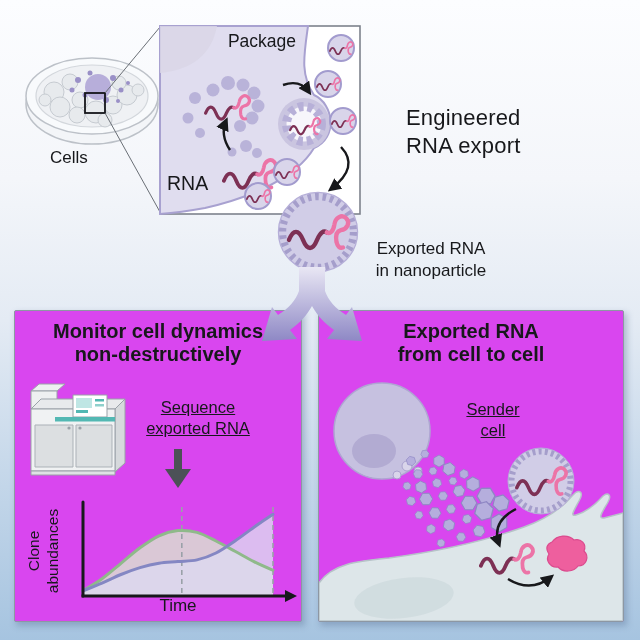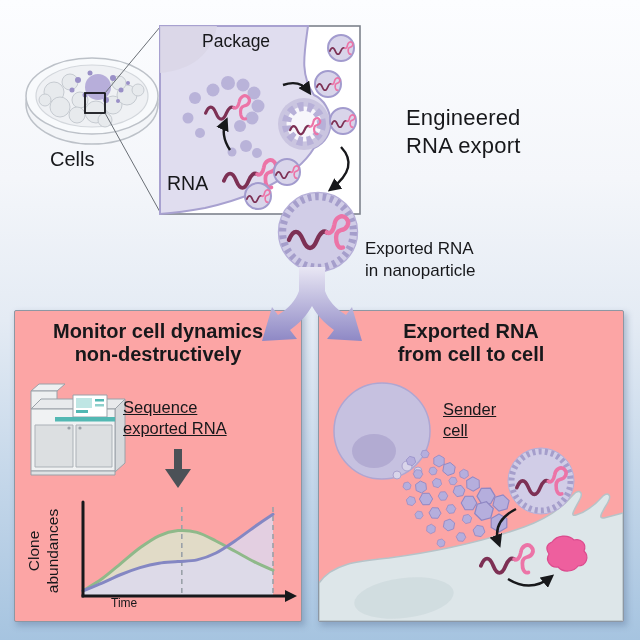--- a/index.html
+++ b/index.html
@@ -3,24 +3,24 @@
 <meta charset="utf-8">
 <style>
   html,body{margin:0;padding:0;}
   body{
     width:640px;height:640px;position:relative;overflow:hidden;
     background:linear-gradient(180deg,#fcfdff 0%,#f4f6fa 28%,#e4ebf4 50%,#c3d6e9 76%,#a6c4e0 100%);
     font-family:"Liberation Sans","DejaVu Sans",sans-serif;color:#17181b;
   }
   .abs{position:absolute;}
   svg{display:block;}
-  .cap{text-align:left;}
+  .cap{text-align:center;}
   .headline{font-weight:normal;font-size:22px;line-height:28px;letter-spacing:.2px;}
   .panel{
-    position:absolute;top:310px;height:310px;background:#fca5a5;
+    position:absolute;top:310px;height:310px;background:#d946ef;
     border:1.6px solid #8d97a3;border-radius:2px;
     box-shadow:2.5px 3.5px 6px rgba(88,110,146,.38);
     overflow:hidden;
   }
   .panel-title{position:absolute;top:9px;left:0;width:100%;text-align:center;
     font-weight:bold;font-size:20px;line-height:23px;}
   .small-cap{font-size:16.5px;line-height:21px;text-decoration:underline;}
   .ylabel{font-size:15.5px;line-height:19px;text-align:center;
     transform:rotate(-90deg);transform-origin:50% 50%;}
 </style>
@@ -140,21 +140,21 @@
            C307,315 300,323 290,330 L297,339 L262,341 L272,307 L278,315
            C288,309 296,300 299,291 Z" fill="url(#splitgrad2)"></path>
   <defs>
     <linearGradient id="splitgrad2" x1="0" y1="267" x2="0" y2="341" gradientUnits="userSpaceOnUse">
       <stop offset="0" stop-color="#e9e7f4"></stop>
         <stop offset="1" stop-color="#8e88c5"></stop>
     </linearGradient>
   </defs>
 </svg>
 
-<div class="abs" style="left:50px;top:148px;font-size:20px;z-index:2">Cells</div>
+<div class="abs" style="left:50px;top:148px;font-size:17px;z-index:2">Cells</div>
 
 <div class="abs cap" style="left:202px;top:30px;width:120px;font-size:17.5px;line-height:22px;z-index:2">
   <div>Package</div>
 </div>
 
 <div class="abs" style="left:167px;top:172px;font-size:19.5px;z-index:2">RNA</div>
 
 <div class="abs headline" style="left:406px;top:104px;z-index:2">
   <div>Engineered</div>
   <div>RNA export</div>
@@ -217,21 +217,21 @@
         <path d="M18.0,91.8C21.2,90.5 30.7,86.8 37.0,84.1C43.3,81.4 49.7,78.1 56.0,75.5C62.3,72.9 68.7,70.5 75.0,68.6C81.3,66.8 87.7,65.3 94.0,64.3C100.3,63.3 106.7,63.2 113.0,62.6C119.3,62.0 125.7,62.3 132.0,60.9C138.3,59.4 144.7,57.2 151.0,54.0C157.3,50.8 163.7,46.3 170.0,42.0C176.3,37.7 182.7,32.6 189.0,28.2C195.3,23.8 204.8,17.4 208.0,15.3" fill="none" stroke="#8487c3" stroke-width="3" stroke-linecap="round"></path>
       </g>
       <g>
         <line x1="18" y1="3" x2="18" y2="97" stroke="#17181b" stroke-width="3" stroke-linecap="round"></line>
         <line x1="16.5" y1="97" x2="220" y2="97" stroke="#17181b" stroke-width="3"></line>
         <polygon points="220,91 232,97 220,103" fill="#17181b"></polygon>
       </g>
     </svg>
 
   <div class="abs ylabel" style="left:-27px;top:221px;width:110px">Clone abundances</div>
-  <div class="abs cap" style="left:96px;top:285px;width:120px;font-size:12px">Time</div>
+  <div class="abs cap" style="left:103px;top:285px;width:120px;font-size:17px">Time</div>
 </div>
 
 <div class="panel" style="left:318px;width:304px;z-index:5">
   <div class="panel-title">
     <div>Exported RNA</div>
     <div>from cell to cell</div>
   </div>
 
   <svg class="abs" style="left:0;top:0" width="304" height="310" viewBox="0 0 304 310">
     <defs>

